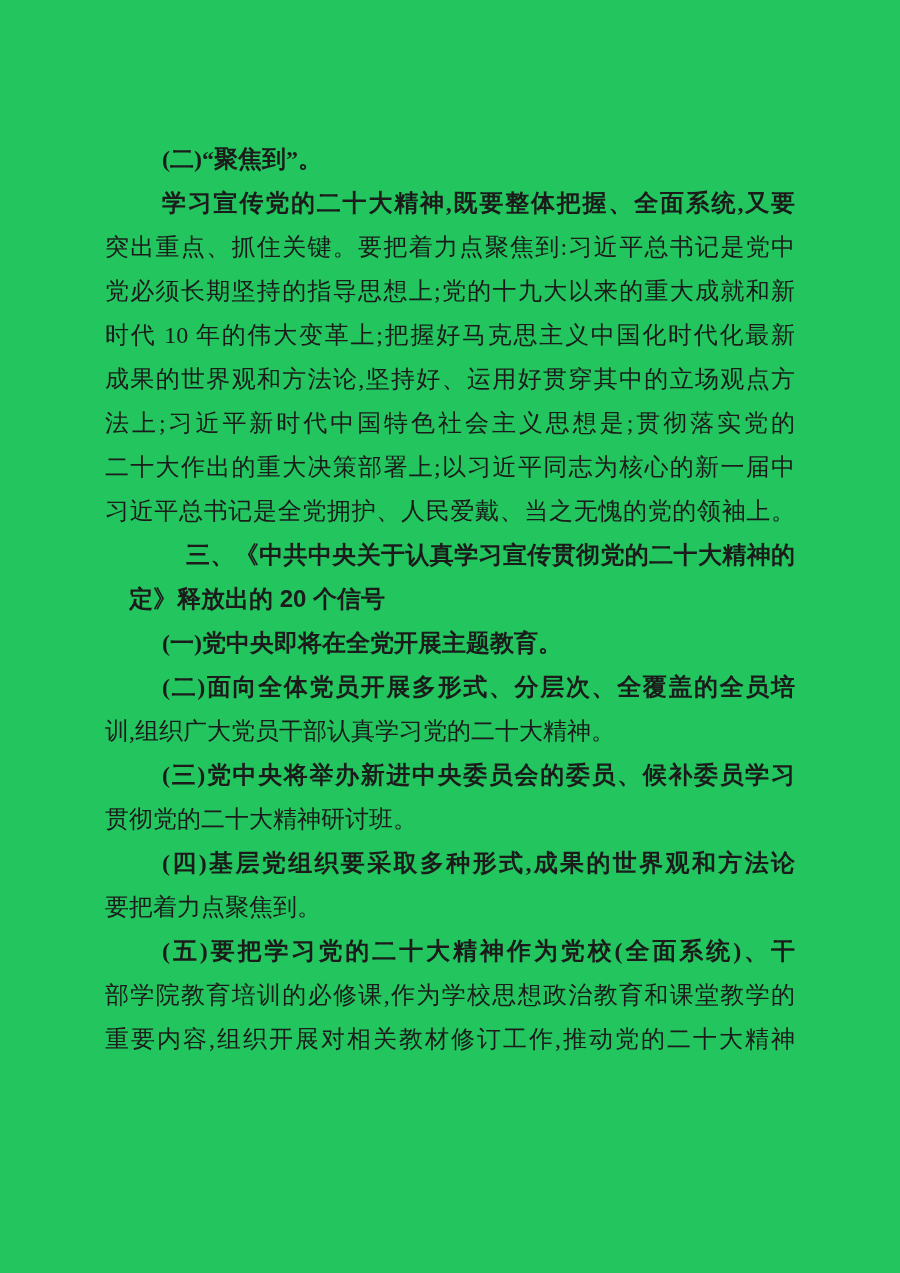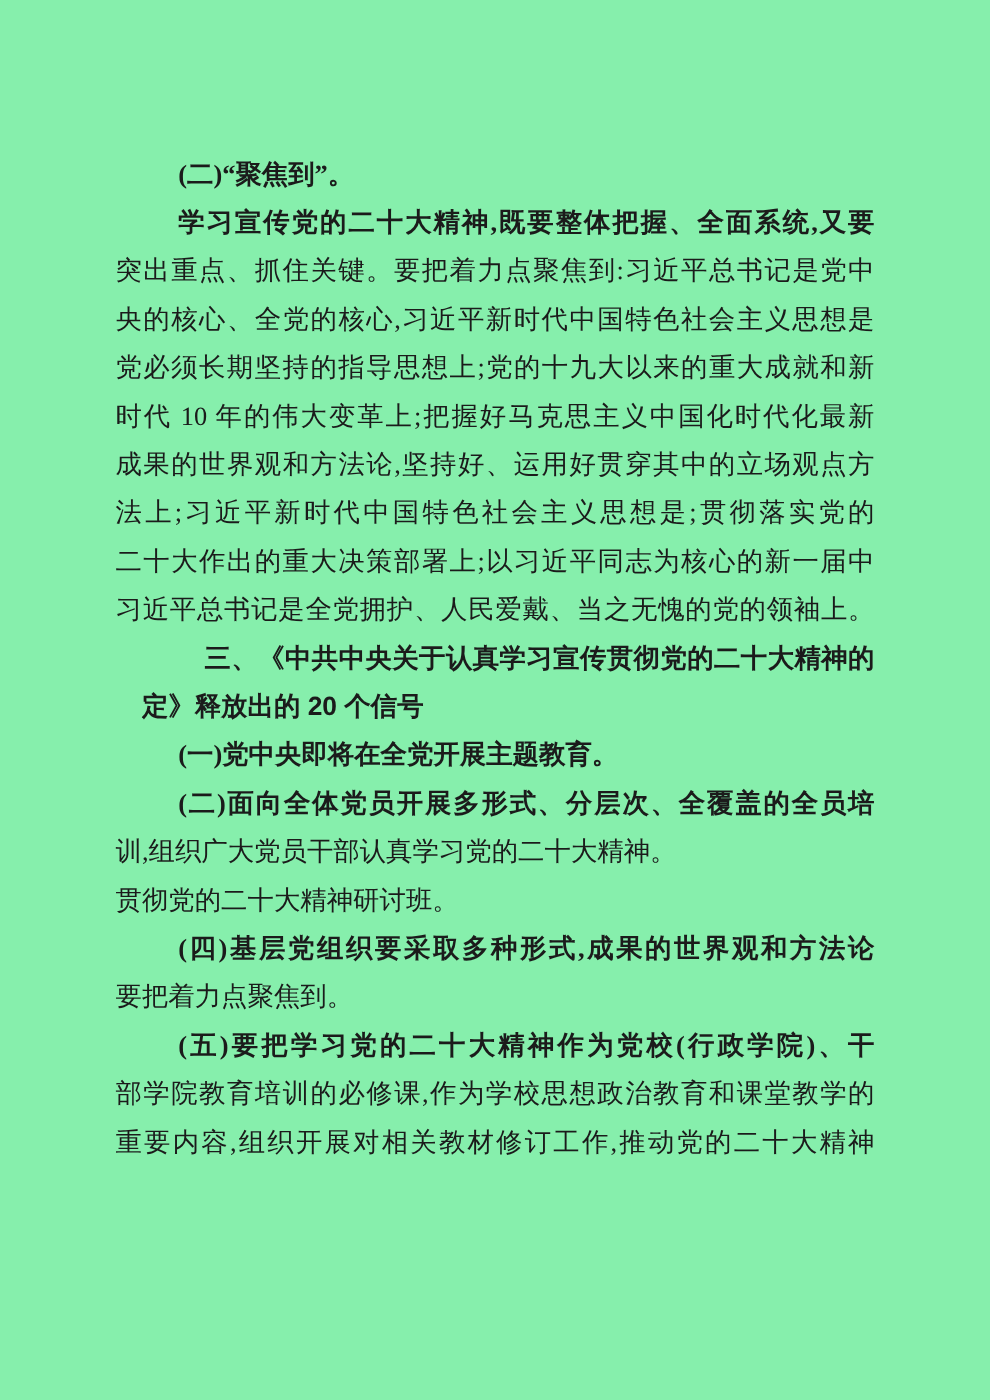--- a/index.html
+++ b/index.html
@@ -8,21 +8,21 @@
   }
   body {
     width: 900px;
     height: 1273px;
     background: #ffffff;
   }
   .page {
     position: relative;
     width: 900px;
     height: 1273px;
-    background: #86efac;
+    background: #22c55e;
     overflow: hidden;
     color: #1b1b1b;
   }
   .content {
     position: absolute;
     left: 105px;
     top: 137px;
     width: 690px;
   }
   .ln {
@@ -67,32 +67,32 @@
   }
 </style>
 </head>
 <body>
 
 <div class="page">
   <div class="content">
     <div class="ln ind kai-bold">(二)“聚焦到”。</div>
     <div class="ln ind just">学习宣传党的二十大精神,既要整体把握、全面系统,又要</div>
     <div class="ln just">突出重点、抓住关键。要把着力点聚焦到:习近平总书记是党中</div>
-    <div class="ln just">央的核心、全党的核心,习近平新时代中国特色社会主义思想是</div>
     <div class="ln just">党必须长期坚持的指导思想上;党的十九大以来的重大成就和新</div>
     <div class="ln just">时代 10 年的伟大变革上;把握好马克思主义中国化时代化最新</div>
     <div class="ln just">成果的世界观和方法论,坚持好、运用好贯穿其中的立场观点方</div>
     <div class="ln just">法上;习近平新时代中国特色社会主义思想是;贯彻落实党的</div>
     <div class="ln just">二十大作出的重大决策部署上;以习近平同志为核心的新一届中</div>
     <div class="ln just">习近平总书记是全党拥护、人民爱戴、当之无愧的党的领袖上。</div>
     <div class="ln ind just hei-bold">三、《中共中央关于认真学习宣传贯彻党的二十大精神的决</div>
     <div class="ln hei-bold">定》释放出的 20 个信号</div>
     <div class="ln ind">(一)党中央即将在全党开展主题教育。</div>
     <div class="ln ind just">(二)面向全体党员开展多形式、分层次、全覆盖的全员培</div>
     <div class="ln">训,组织广大党员干部认真学习党的二十大精神。</div>
+    <div class="ln ind just">(三)党中央将举办新进中央委员会的委员、候补委员学习</div>
     <div class="ln">贯彻党的二十大精神研讨班。</div>
     <div class="ln ind just">(四)基层党组织要采取多种形式,成果的世界观和方法论</div>
     <div class="ln">要把着力点聚焦到。</div>
-    <div class="ln ind just">(五)要把学习党的二十大精神作为党校(行政学院)、干</div>
+    <div class="ln ind just">(五)要把学习党的二十大精神作为党校(全面系统)、干</div>
     <div class="ln just">部学院教育培训的必修课,作为学校思想政治教育和课堂教学的</div>
     <div class="ln just">重要内容,组织开展对相关教材修订工作,推动党的二十大精神</div>
   </div>
 </div>
 
 </body></html>

